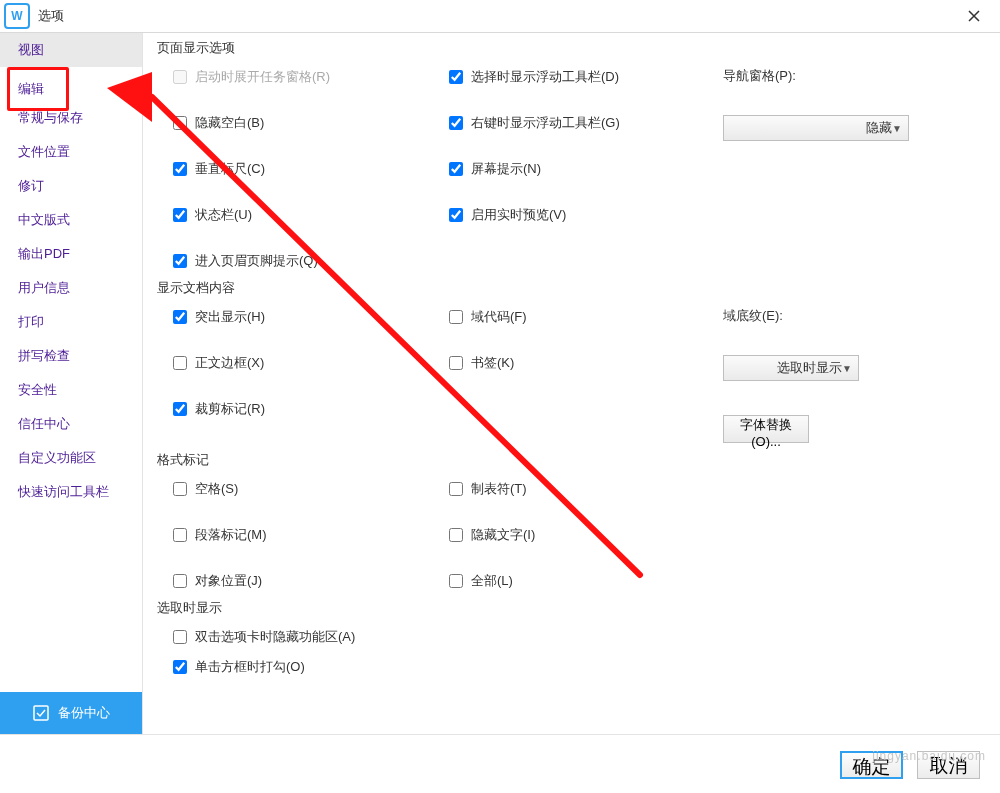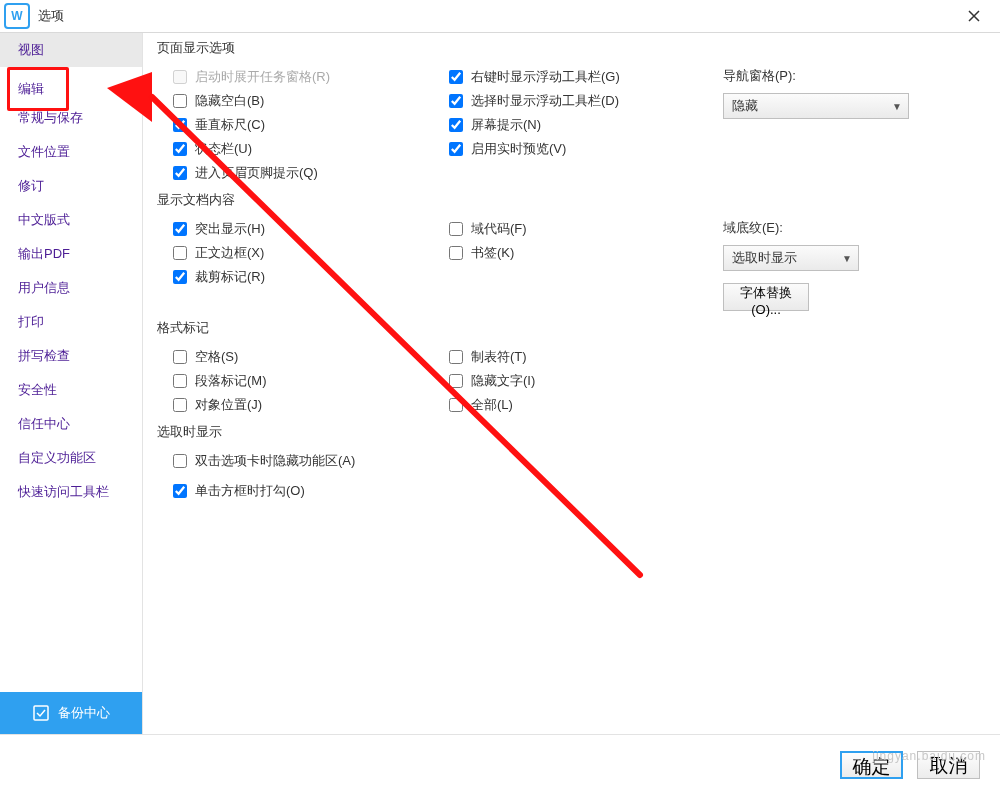--- a/index.html
+++ b/index.html
@@ -20,28 +20,28 @@
   .backup-btn .bk-icon{width:18px;height:18px}
 
   .main{flex:1;padding:6px 14px 0 14px;overflow:auto}
   .group{margin-bottom:6px}
   .group-title{position:relative;height:20px}
   .group-title span{position:absolute;left:0;top:0;background:#fff;padding-right:6px;font-size:13px;color:#333}
   .group-title::after{content:"";position:absolute;left:0;right:0;top:10px;border-top:1px solid #d9d9d9;z-index:-1}
   .group-body{padding:4px 0 2px 16px}
 
   .cols{display:grid;grid-template-columns:272px 270px 1fr;align-items:start;column-gap:4px}
-  .col{display:flex;flex-direction:column;gap:4px;padding-top:4px}
+  .col{display:flex;flex-direction:column;gap:26px;padding-top:4px}
   .chk{display:flex;align-items:center;gap:8px;cursor:pointer;height:20px}
   .chk input{width:14px;height:14px;margin:0}
   .chk.disabled{color:#aaa;cursor:default}
   .chk.disabled input{accent-color:#ccc}
 
   .field-label{margin-bottom:4px}
-  .combo{width:170px;height:24px;border:1px solid #bfbfbf;background:linear-gradient(#fbfbfb,#eaeaea);display:flex;align-items:center;justify-content:space-between;padding:0 6px 0 8px;cursor:pointer;font-size:13px}
+  .combo{width:170px;height:24px;border:1px solid #bfbfbf;background:linear-gradient(#fbfbfb,#eaeaea);display:flex;align-items:center;justify-content:flex-end;padding:0 6px 0 8px;cursor:pointer;font-size:13px}
   .combo .caret{font-size:10px;color:#555}
   .btn-small{width:86px;height:28px;border:1px solid #bfbfbf;background:linear-gradient(#fbfbfb,#eaeaea);cursor:pointer;font-size:13px;padding:0 6px}
 
   .gap-top{margin-top:8px}
 
   .footer{height:60px;display:flex;align-items:center;justify-content:flex-end;gap:14px;padding:0 20px}
   .btn{width:63px;height:28px;border:1px solid #bfbfbf;background:linear-gradient(#fdfdfd,#ececec);cursor:pointer;font-size:19px}
   .btn.primary{border:2px solid #2fa0f0}
 
   .watermark{position:absolute;right:14px;bottom:30px;color:#c8c8c8;font-size:12px;letter-spacing:1px;}
@@ -114,25 +114,25 @@
               <span>状态栏(U)</span>
             </label>
             <label class="chk">
               <input type="checkbox" checked="" style="">
               <span>进入页眉页脚提示(Q)</span>
             </label>
           </div>
         <div class="col" id="pd-col2">
             <label class="chk">
               <input type="checkbox" checked="" style="">
+              <span>选择时显示浮动工具栏(D)</span>
+            </label>
+            <label class="chk">
+              <input type="checkbox" checked="" style="">
               <span>右键时显示浮动工具栏(G)</span>
-            </label>
-            <label class="chk">
-              <input type="checkbox" checked="" style="">
-              <span>选择时显示浮动工具栏(D)</span>
             </label>
             <label class="chk">
               <input type="checkbox" checked="" style="">
               <span>屏幕提示(N)</span>
             </label>
             <label class="chk">
               <input type="checkbox" checked="" style="">
               <span>启用实时预览(V)</span>
             </label>
           </div>

